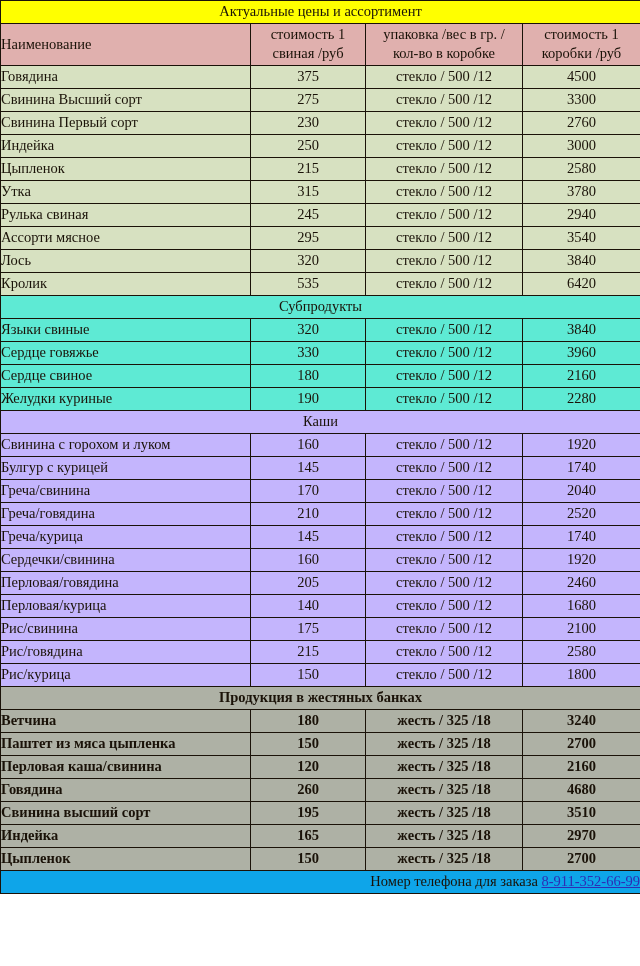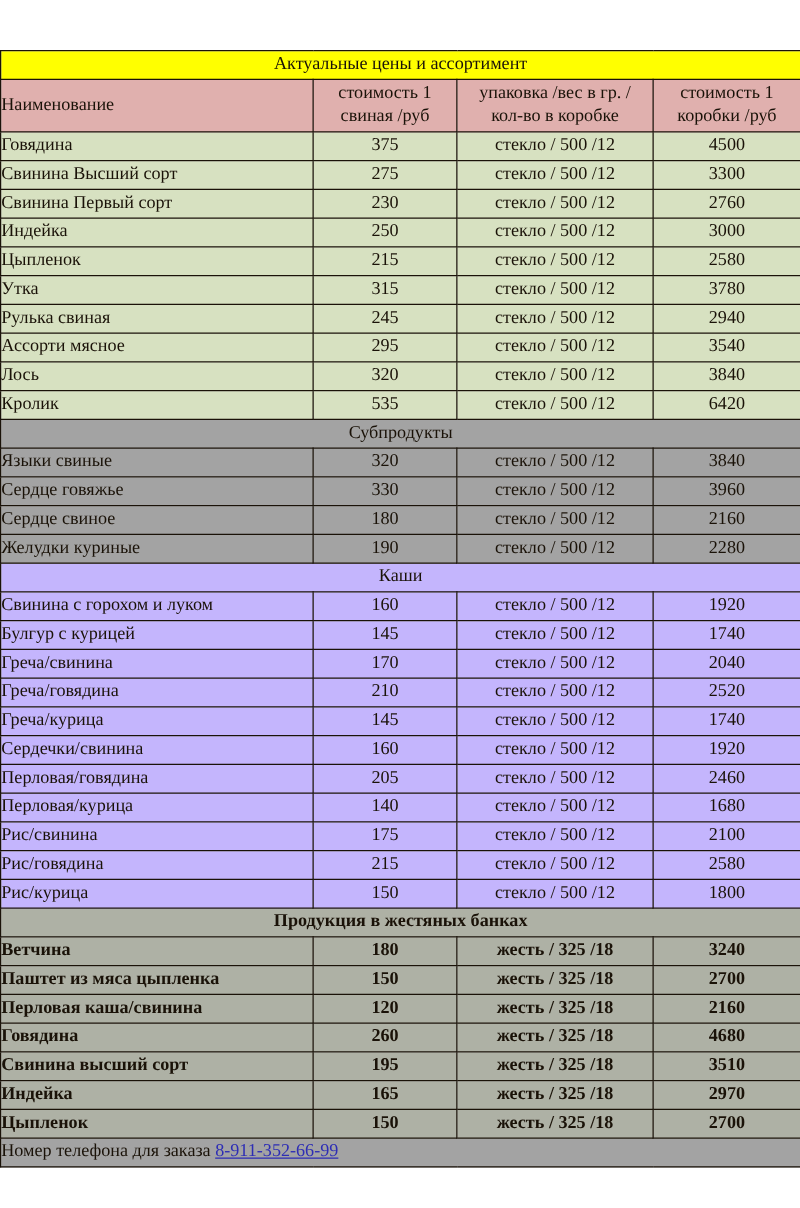--- a/index.html
+++ b/index.html
@@ -11,21 +11,20 @@
     width: 640px;
     height: 966px;
     font-family: "Liberation Serif", "DejaVu Serif", serif;
     color: #1a1208;
     overflow: hidden;
   }
   #price-table {
     width: 640px;
     border-collapse: collapse;
     table-layout: fixed;
-    margin-top: 40px;
   }
   #price-table col.c-name  { width: 250px; }
   #price-table col.c-unit  { width: 115px; }
   #price-table col.c-pack  { width: 157px; }
   #price-table col.c-box   { width: 118px; }
 
   #price-table td {
     border: 1px solid #1a1208;
     padding: 1px 0 2px 0;
     font-size: 14.5px;
@@ -66,28 +65,28 @@
 
   
   .section-row td {
     text-align: center;
     height: 23px;
     font-size: 14.5px;
   }
 
   
   .sec-green  td { background: #d7e1c1; }
-  .sec-peach  td { background: #a3a3a3; }
+  .sec-peach  td { background: #5eead4; }
   .sec-lav    td { background: #c4b5fd; }
   .sec-grey   td { background: #aeb1a5; font-weight: bold; }
 
   
   .footer-row td {
-    background: #a3a3a3;
-    text-align: left;
+    background: #0ea5e9;
+    text-align: right;
     height: 24px;
     font-size: 14.5px;
   }
   .phone-link {
     color: #2d2db5;
     text-decoration: underline;
   }
 </style>
 </head>
 <body>

